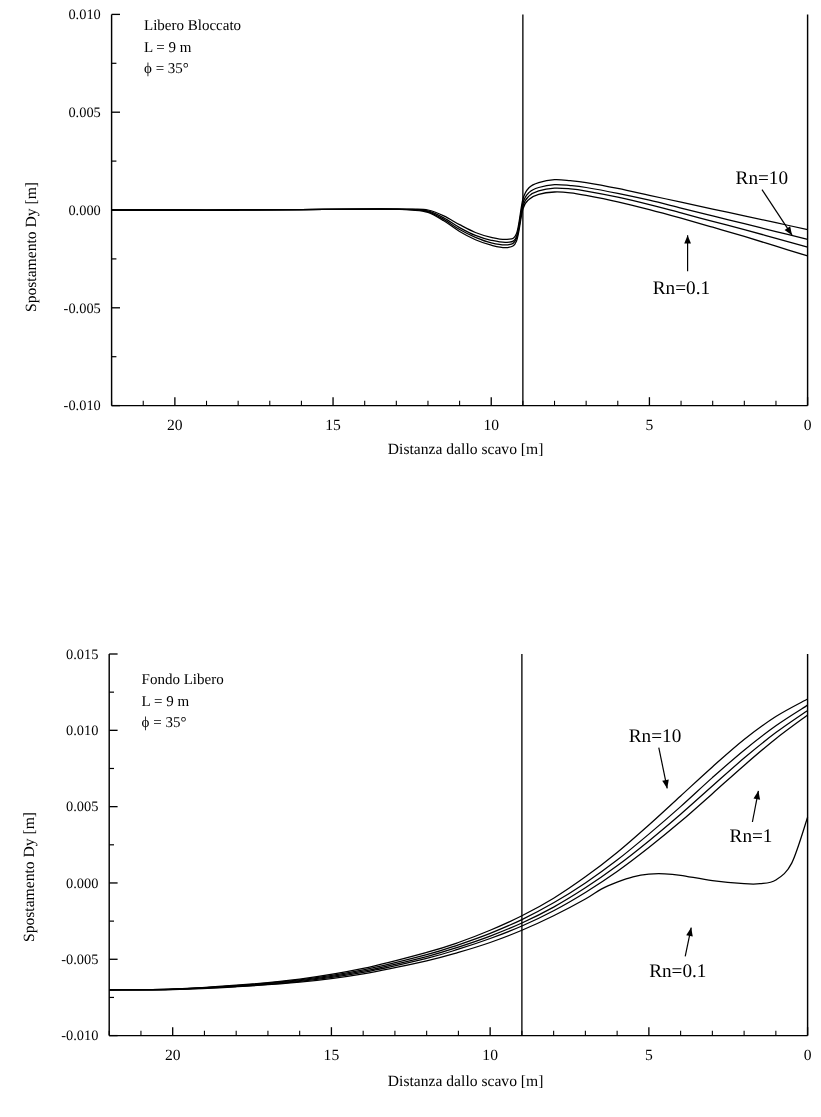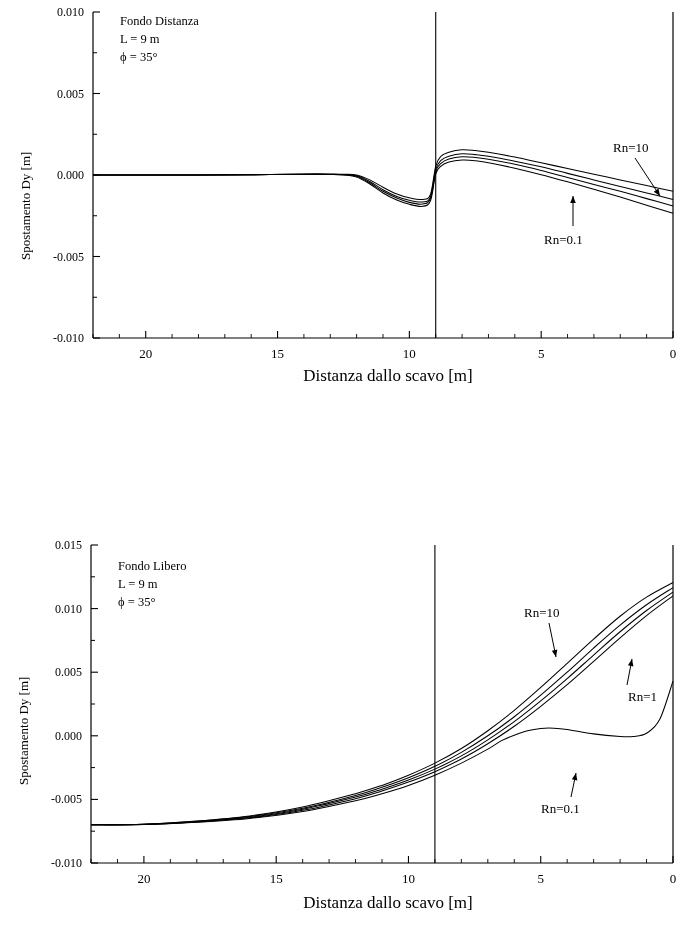--- a/index.html
+++ b/index.html
@@ -17,34 +17,34 @@
   }
   .figure {
     position: absolute;
     left: 0;
     width: 684px;
   }
   #figure-top { top: 0; height: 420px; }
   #figure-bottom { top: 525px; height: 406px; }
   .axis-title-x {
     position: absolute;
-    font-size: 17px;
+    font-size: 13px;
     text-align: right;
     white-space: nowrap;
   }
   .axis-title-y {
     position: absolute;
     font-size: 13px;
     white-space: nowrap;
     transform-origin: left top;
     transform: rotate(-90deg);
   }
   .legend-label {
     position: absolute;
-    font-size: 13px;
+    font-size: 16px;
     white-space: nowrap;
   }
   .note-box {
     position: absolute;
     font-size: 12.5px;
     line-height: 18px;
     white-space: nowrap;
   }
   svg { position: absolute; left: 0; top: 0; overflow: visible; }
 </style>
@@ -103,21 +103,21 @@
       <path d="M 93.00 175.00 C 101.79 175.00, 128.15 175.00, 145.73 175.00 C 163.30 175.00, 180.88 175.05, 198.45 175.00 C 216.03 174.95, 233.61 174.81, 251.18 174.67 C 268.76 174.54, 290.73 174.27, 303.91 174.19 C 317.09 174.10, 323.68 174.13, 330.27 174.19 C 336.86 174.24, 339.06 174.24, 343.45 174.51 C 347.85 174.78, 352.24 174.65, 356.64 175.81 C 361.03 176.98, 365.42 179.21, 369.82 181.52 C 374.21 183.83, 378.61 187.22, 383.00 189.67 C 387.39 192.12, 391.79 194.42, 396.18 196.19 C 400.58 197.96, 404.97 199.31, 409.36 200.26 C 413.76 201.22, 419.03 202.44, 422.55 201.90 C 426.06 201.35, 428.26 202.44, 430.45 197.00 C 432.65 191.57, 433.97 175.41, 435.73 169.30 C 437.48 163.18, 438.80 162.50, 441.00 160.33 C 443.20 158.16, 445.39 157.34, 448.91 156.25 C 452.42 155.17, 457.70 154.08, 462.09 153.81 C 466.48 153.54, 470.88 154.22, 475.27 154.63 C 479.67 155.03, 481.86 155.17, 488.45 156.25 C 495.05 157.34, 506.03 159.38, 514.82 161.15 C 523.61 162.91, 532.39 164.81, 541.18 166.85 C 549.97 168.89, 558.76 171.20, 567.55 173.37 C 576.33 175.54, 585.12 177.72, 593.91 179.89 C 602.70 182.06, 611.48 184.24, 620.27 186.41 C 629.06 188.58, 637.85 190.76, 646.64 192.93 C 655.42 195.10, 668.61 198.36, 673.00 199.45" fill="none" stroke="#000" stroke-width="1.05"></path>
       <path d="M 93.00 175.00 C 101.79 175.00, 128.15 175.00, 145.73 175.00 C 163.30 175.00, 180.88 175.05, 198.45 175.00 C 216.03 174.95, 233.61 174.81, 251.18 174.67 C 268.76 174.54, 290.73 174.24, 303.91 174.19 C 317.09 174.13, 323.68 174.27, 330.27 174.35 C 336.86 174.43, 339.06 174.35, 343.45 174.67 C 347.85 175.00, 352.24 174.95, 356.64 176.30 C 361.03 177.66, 365.42 180.32, 369.82 182.82 C 374.21 185.32, 378.61 188.80, 383.00 191.30 C 387.39 193.80, 391.79 195.97, 396.18 197.82 C 400.58 199.67, 404.97 201.35, 409.36 202.38 C 413.76 203.42, 419.03 204.64, 422.55 204.01 C 426.06 203.39, 428.26 204.01, 430.45 198.63 C 432.65 193.26, 433.97 177.64, 435.73 171.74 C 437.48 165.84, 438.80 165.38, 441.00 163.26 C 443.20 161.14, 445.39 160.11, 448.91 159.03 C 452.42 157.94, 457.70 157.02, 462.09 156.74 C 466.48 156.47, 470.88 156.99, 475.27 157.40 C 479.67 157.80, 481.86 158.05, 488.45 159.19 C 495.05 160.33, 506.03 162.37, 514.82 164.24 C 523.61 166.12, 532.39 168.24, 541.18 170.44 C 549.97 172.64, 558.76 175.11, 567.55 177.45 C 576.33 179.78, 585.12 182.14, 593.91 184.45 C 602.70 186.76, 611.48 188.94, 620.27 191.30 C 629.06 193.66, 637.85 196.19, 646.64 198.63 C 655.42 201.08, 668.61 204.75, 673.00 205.97" fill="none" stroke="#000" stroke-width="1.05"></path>
       <path d="M 93.00 175.00 C 101.79 175.00, 128.15 175.00, 145.73 175.00 C 163.30 175.00, 180.88 175.05, 198.45 175.00 C 216.03 174.95, 233.61 174.78, 251.18 174.67 C 268.76 174.57, 290.73 174.38, 303.91 174.35 C 317.09 174.32, 323.68 174.40, 330.27 174.51 C 336.86 174.62, 339.06 174.59, 343.45 175.00 C 347.85 175.41, 352.24 175.46, 356.64 176.96 C 361.03 178.45, 365.42 181.30, 369.82 183.97 C 374.21 186.63, 378.61 190.29, 383.00 192.93 C 387.39 195.57, 391.79 197.87, 396.18 199.78 C 400.58 201.68, 404.97 203.25, 409.36 204.34 C 413.76 205.43, 419.03 206.89, 422.55 206.30 C 426.06 205.70, 428.26 206.11, 430.45 200.75 C 432.65 195.40, 433.97 179.97, 435.73 174.19 C 437.48 168.40, 438.80 168.07, 441.00 166.03 C 443.20 164.00, 445.39 162.97, 448.91 161.96 C 452.42 160.95, 457.70 160.22, 462.09 160.00 C 466.48 159.79, 470.88 160.19, 475.27 160.66 C 479.67 161.12, 481.86 161.53, 488.45 162.78 C 495.05 164.02, 506.03 166.17, 514.82 168.15 C 523.61 170.14, 532.39 172.39, 541.18 174.67 C 549.97 176.96, 558.76 179.40, 567.55 181.85 C 576.33 184.29, 585.12 186.82, 593.91 189.34 C 602.70 191.87, 611.48 194.37, 620.27 197.00 C 629.06 199.64, 637.85 202.44, 646.64 205.16 C 655.42 207.87, 668.61 211.95, 673.00 213.31" fill="none" stroke="#000" stroke-width="1.05"></path>
       <path d="M 635 158 L 660 196" stroke="#000" stroke-width="1" fill="none"></path>
       <polygon points="660,196 653.813516659383,191.69100662842598 658.4918523199491,188.61315422015886" fill="#000"></polygon>
       <path d="M 573 226 L 573 196" stroke="#000" stroke-width="1" fill="none"></path>
       <polygon points="573,196 575.8,203 570.2,203" fill="#000"></polygon>
     </svg>
 
   <div class="note-box" style="left:120px; top:12px;">
-    <div>Fondo Distanza</div>
+    <div>Libero Bloccato</div>
     <div>L = 9 m</div>
     <div>ϕ = 35°</div>
   </div>
 
   <div class="legend-label" style="left:613px; top:140px;">Rn=10</div>
   <div class="legend-label" style="left:544px; top:232px;">Rn=0.1</div>
 
   <div class="axis-title-x" style="left:388px; top:366px; transform:translateX(-50%);">Distanza dallo scavo [m]</div>
   <div class="axis-title-y" style="left:18px; top:260px;">Spostamento Dy [m]</div>
 </div>
@@ -186,18 +186,18 @@
       <polygon points="576,248 577.3134653964813,255.42393484967684 571.8311750459508,254.28179102664964" fill="#000"></polygon>
     </svg>
 
   <div class="note-box" style="left:118px; top:32px;">
     <div>Fondo Libero</div>
     <div>L = 9 m</div>
     <div>ϕ = 35°</div>
   </div>
 
   <div class="legend-label" style="left:524px; top:80px;">Rn=10</div>
-  <div class="legend-label" style="left:628px; top:164px;">Rn=1</div>
+  <div class="legend-label" style="left:608px; top:164px;">Rn=1</div>
   <div class="legend-label" style="left:541px; top:276px;">Rn=0.1</div>
 
   <div class="axis-title-x" style="left:388px; top:368px; transform:translateX(-50%);">Distanza dallo scavo [m]</div>
   <div class="axis-title-y" style="left:16px; top:260px;">Spostamento Dy [m]</div>
 </div>
 
 </body></html>

